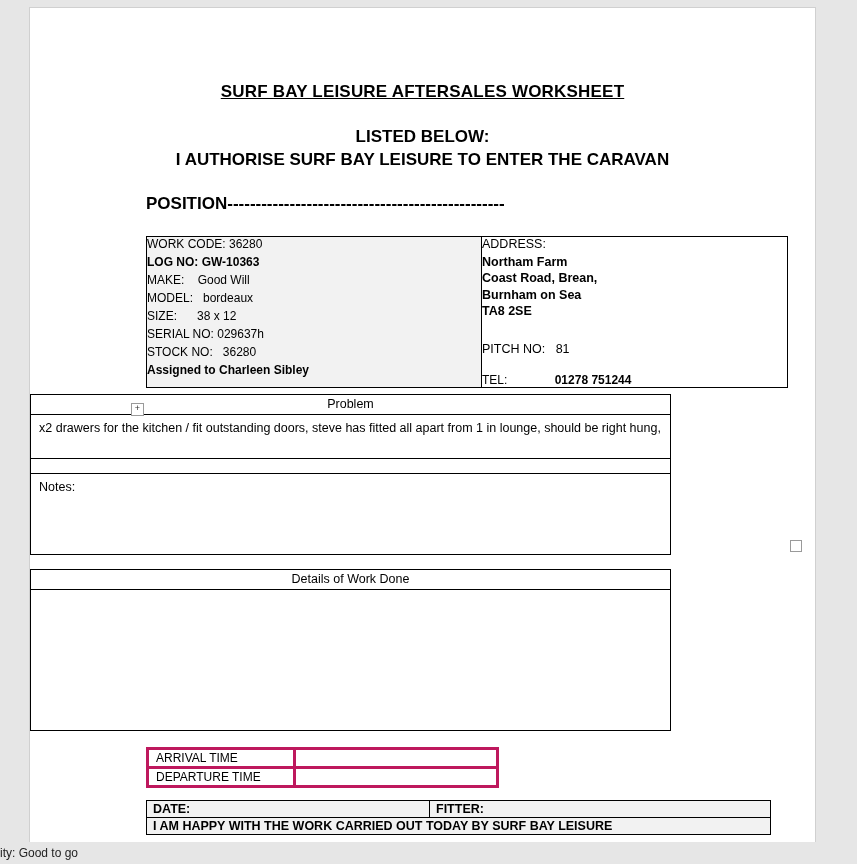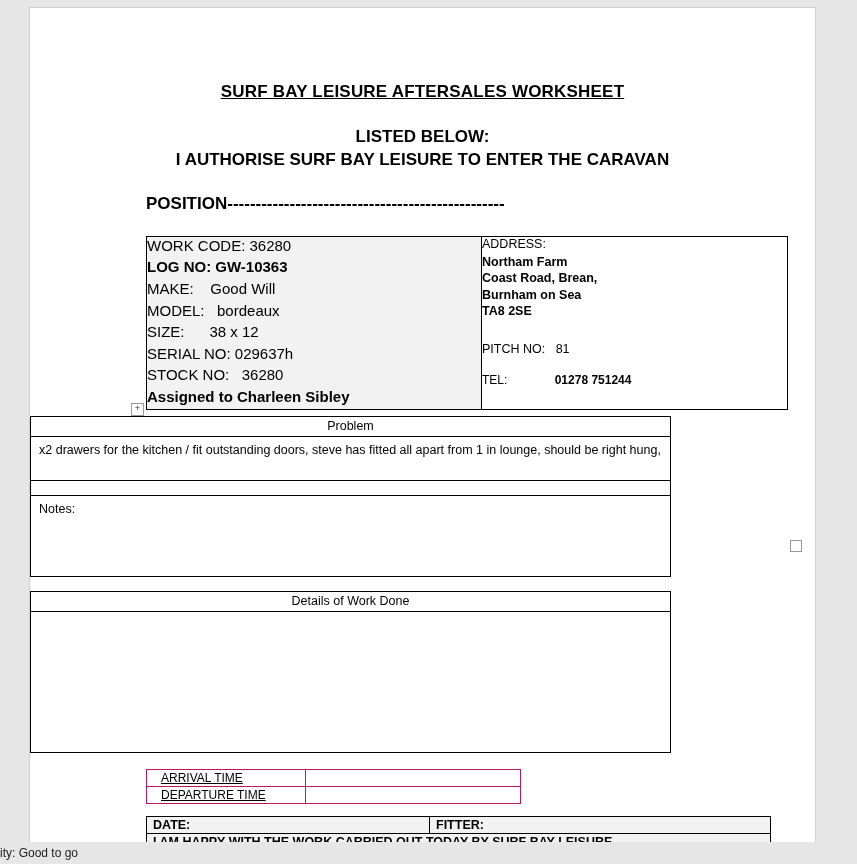--- a/index.html
+++ b/index.html
@@ -71,21 +71,21 @@
   }
   table.info td {
     border: 1px solid #000;
     vertical-align: top;
     padding: 0;
   }
   .cell-left {
     width: 334px;
     background: #f2f2f2;
     padding: 6px 0 6px 9px;
-    font-size: 15px;
+    font-size: 12px;
     line-height: 1.17;
   }
   .cell-right {
     width: 305px;
     background: #ffffff;
     padding: 6px 0 6px 9px;
     font-size: 12.5px;
     line-height: 1.17;
   }
   .row-line { margin: 0 0 4px 0; white-space: pre; }
@@ -139,24 +139,23 @@
 
   table.times {
     margin-left: 116px;
     margin-top: 16px;
     border-collapse: collapse;
     table-layout: fixed;
     width: 322px;
     font-size: 12px;
   }
   table.times td {
-    border: 1px solid #be185d;
+    border: 3px solid #be185d;
     height: 14px;
-    padding: 1px 14px;
-    text-decoration: underline;
+    padding: 1px 7px;
   }
   td.time-label { width: 130px; }
   td.time-val { width: 186px; }
 
   table.sign {
     margin-left: 116px;
     margin-top: 12px;
     border-collapse: collapse;
     table-layout: fixed;
     width: 625px;

